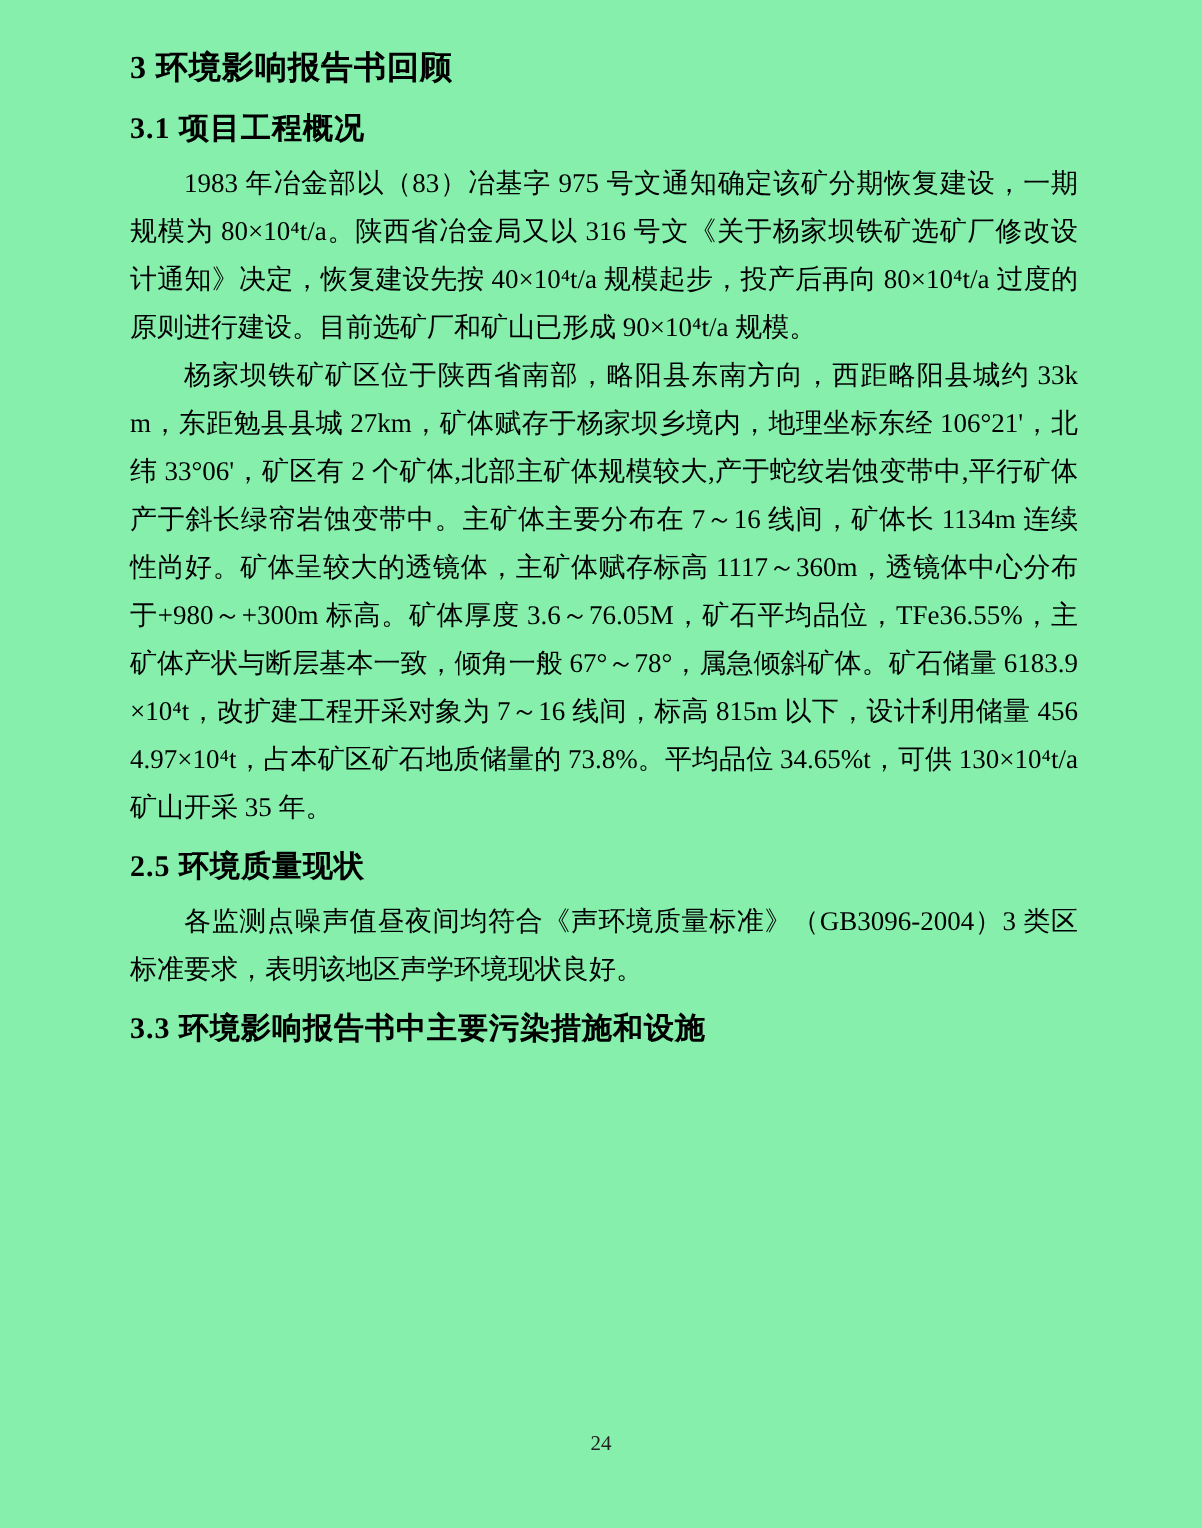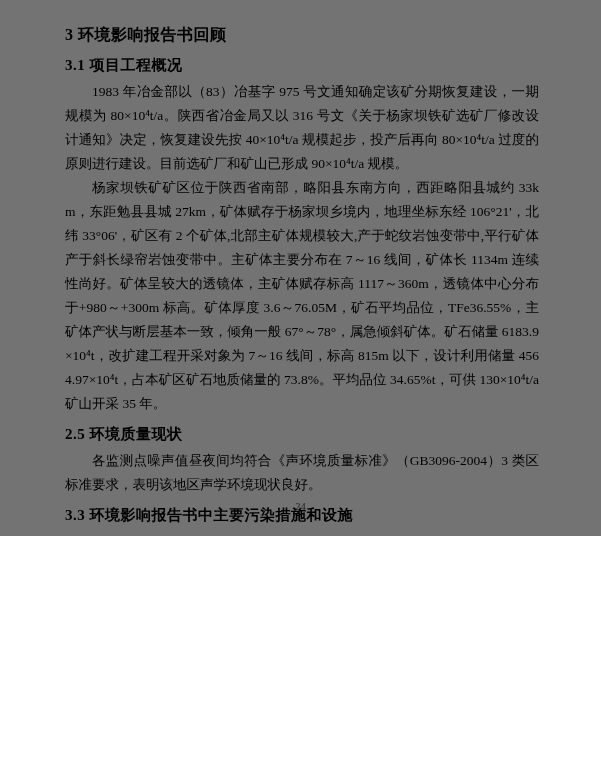--- a/index.html
+++ b/index.html
@@ -4,22 +4,22 @@
 <title>环境影响报告书回顾</title>
 <style>
   html, body {
     margin: 0;
     padding: 0;
     background: #ffffff;
   }
   .page {
     position: relative;
     width: 601px;
-    height: 536px;
-    background: #737373;
+    height: 764px;
+    background: #86efac;
     color: #000000;
     font-family: "Liberation Serif", "DejaVu Serif", serif;
     overflow: hidden;
     box-sizing: border-box;
   }
   .content {
     position: absolute;
     left: 65px;
     top: 20px;
     width: 474px;
@@ -44,21 +44,21 @@
   p.body-para {
     font-size: 13.5px;
     line-height: 24px;
     margin: 0;
     text-align: justify;
     text-indent: 2em;
     word-break: break-all;
   }
   .page-number {
     position: absolute;
-    bottom: 24px;
+    bottom: 36px;
     left: 0;
     width: 100%;
     text-align: center;
     font-size: 10.5px;
     color: #222222;
   }
 </style>
 </head>
 <body>
 

